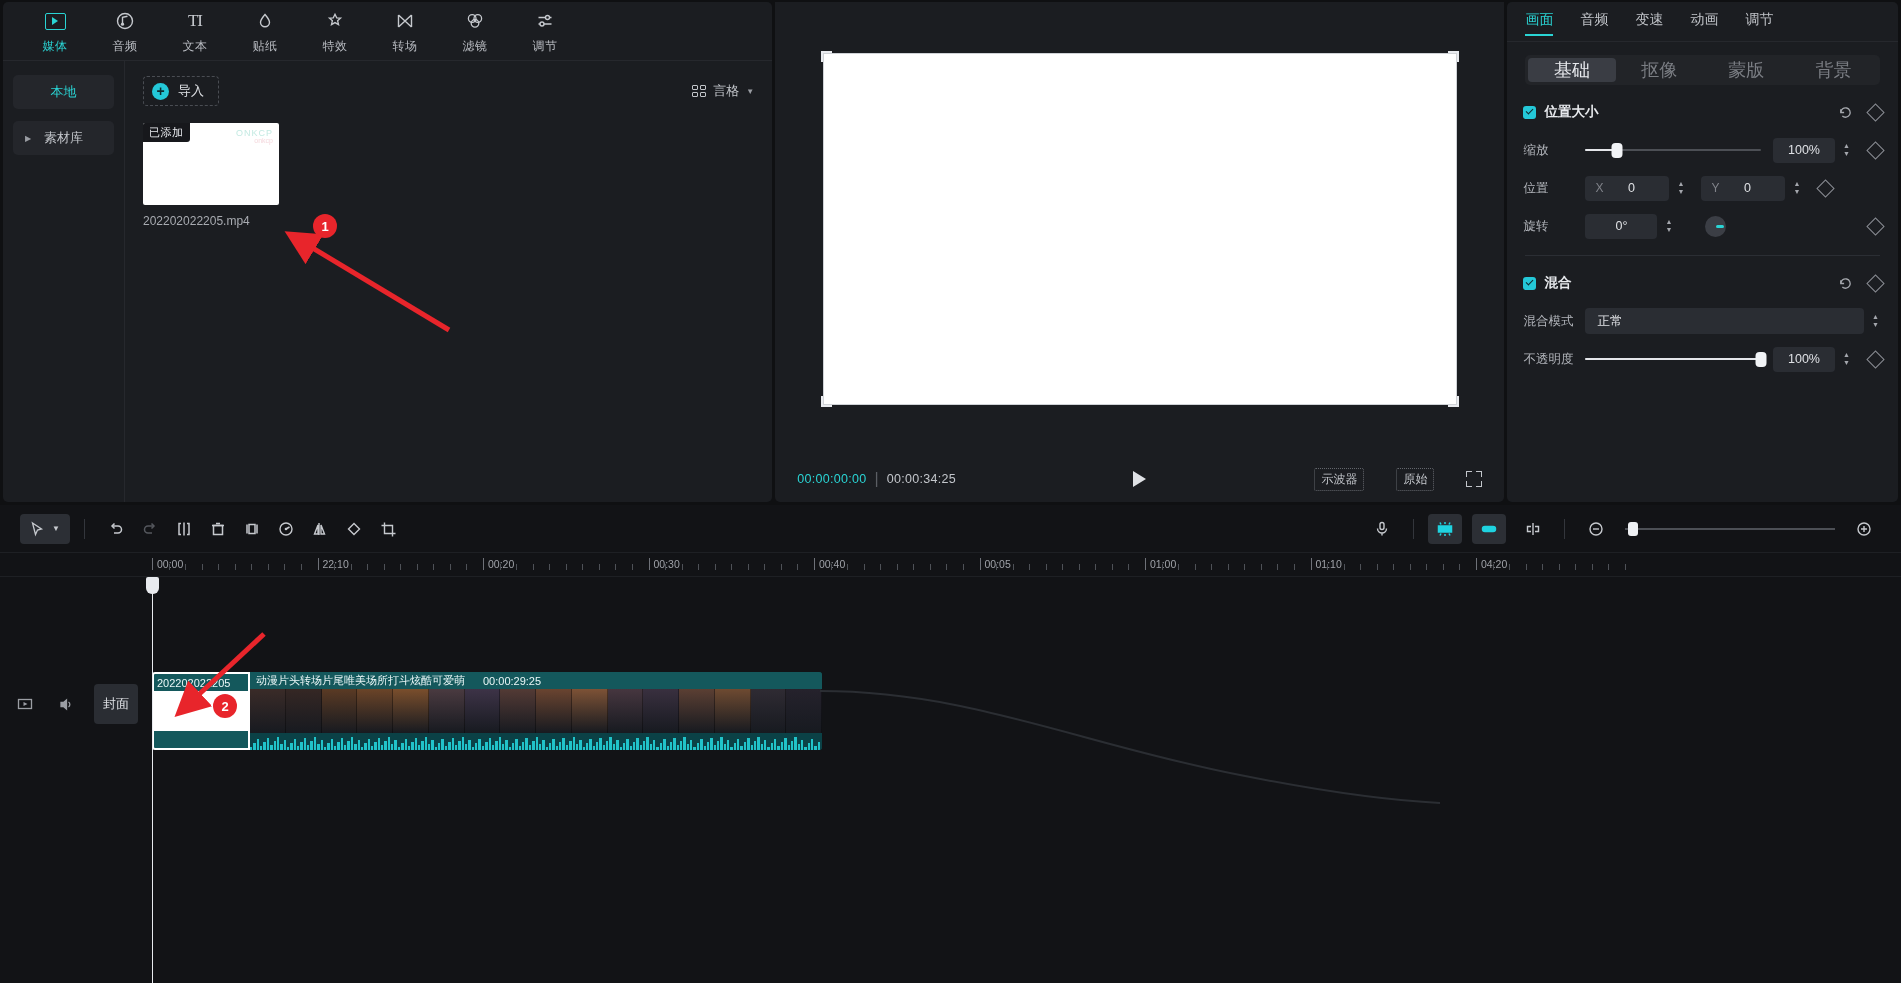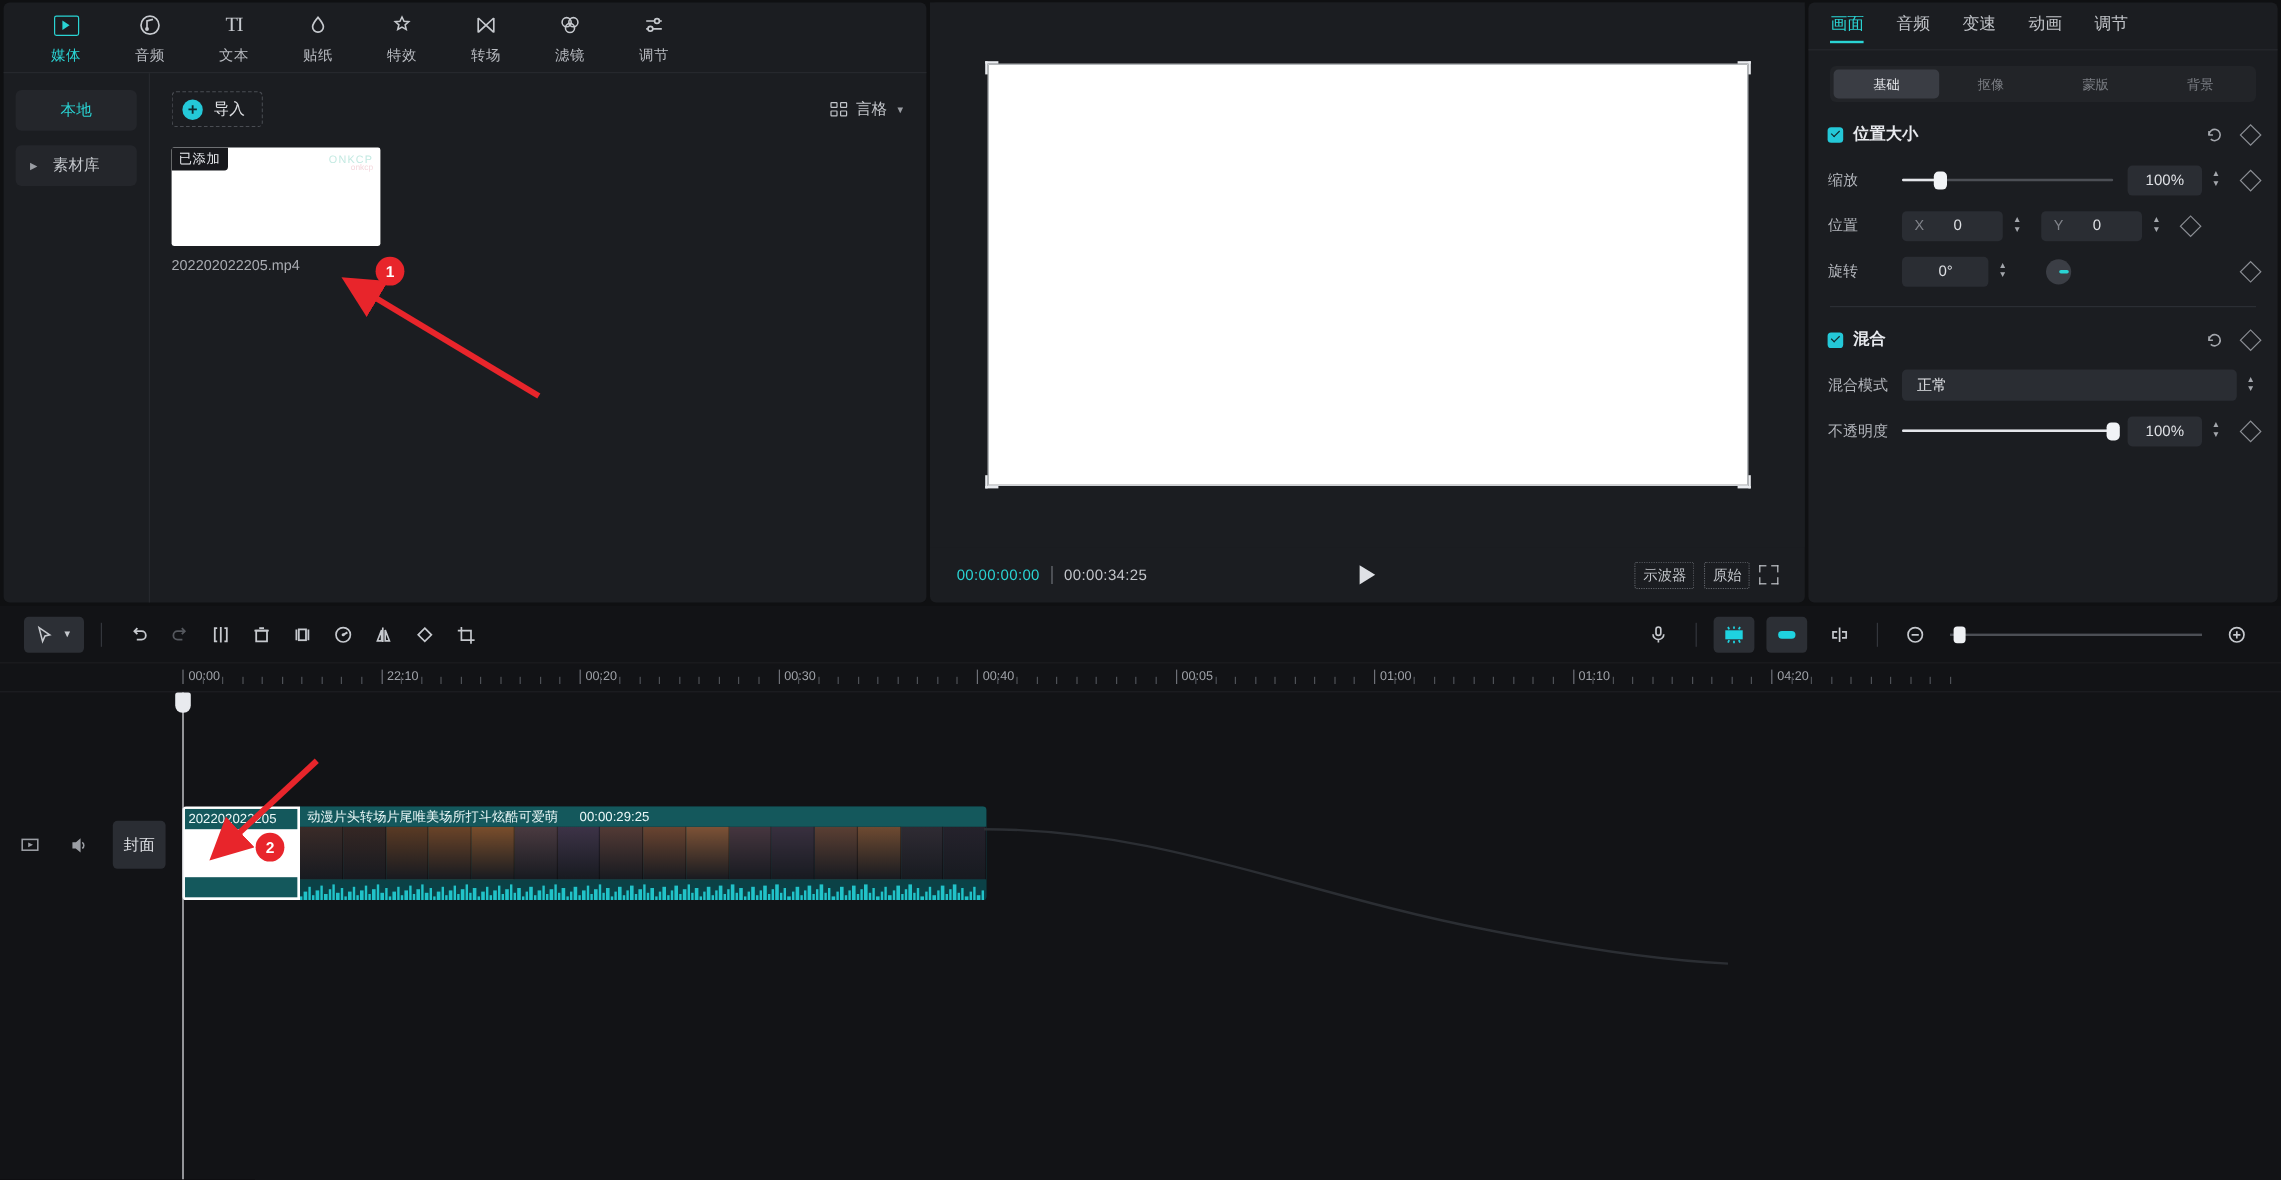--- a/index.html
+++ b/index.html
@@ -60,21 +60,21 @@
   }
   .import-btn .t { font-size: 13px; color: #dfe1e5; }
   .view-mode { display: flex; align-items: center; gap: 7px; cursor: pointer; font-size: 13px; color: #c3c6cb; }
   .grid-ico { display: grid; grid-template-columns: 6px 6px; grid-template-rows: 5px 5px; gap: 2px; }
   .grid-ico i { border: 1.3px solid #c3c6cb; border-radius: 1px; display: block; }
   .vm-caret { font-size: 8px; color: #9a9da3; }
 
   .thumb-area { margin-top: 14px; }
   .media-card { width: 146px; cursor: pointer; }
   .media-thumb {
-    width: 174px; height: 82px; background: #ffffff; border-radius: 2px;
+    width: 136px; height: 82px; background: #ffffff; border-radius: 2px;
     position: relative; overflow: hidden;
   }
   .badge-added {
     position: absolute; left: 0; top: 0; background: #17181c; color: #e8eaee;
     font-size: 11px; padding: 2px 6px; border-radius: 0 0 3px 0; letter-spacing: .5px;
   }
   .wm { position: absolute; right: 6px; top: 5px; font-size: 9px; color: #b9e6dd; opacity: .85; letter-spacing: 1px; }
   .wm2 { position: absolute; right: 6px; top: 14px; font-size: 7px; color: #f0c8cf; opacity: .7; }
   .media-name { margin-top: 9px; font-size: 12px; color: #a8abb1; white-space: nowrap; }
 
@@ -107,42 +107,42 @@
 
   .player-bar { height: 46px; display: flex; align-items: center; padding: 0 22px; position: relative; }
   .tc-cur { font-size: 12.5px; color: #2ad4d4; letter-spacing: .3px; }
   .tc-sep { color: #5b5e64; margin: 0 8px; }
   .tc-tot { font-size: 12.5px; color: #c3c6cb; letter-spacing: .3px; }
   .play-btn {
     position: absolute; left: 50%; transform: translateX(-50%);
     width: 26px; height: 26px; display: flex; align-items: center; justify-content: center; cursor: pointer;
   }
   .play-btn:after { content: ""; border-left: 13px solid #dfe1e5; border-top: 8px solid transparent; border-bottom: 8px solid transparent; }
-  .pbar-right { margin-left: auto; display: flex; align-items: center; gap: 8px; }
+  .pbar-right { margin-left: auto; display: flex; align-items: center; gap: 32px; }
   .pbtn { font-size: 12px; color: #c3c6cb; border: 1px dotted #63666c; padding: 2px 6px; border-radius: 2px; cursor: pointer; }
   .fs-ico { width: 16px; height: 16px; position: relative; cursor: pointer; }
   .fs-ico i { position: absolute; width: 6px; height: 6px; border: 1.6px solid #c3c6cb; }
   .fs-ico i:nth-child(1) { left: 0; top: 0; border-right: none; border-bottom: none; }
   .fs-ico i:nth-child(2) { right: 0; top: 0; border-left: none; border-bottom: none; }
   .fs-ico i:nth-child(3) { left: 0; bottom: 0; border-right: none; border-top: none; }
   .fs-ico i:nth-child(4) { right: 0; bottom: 0; border-left: none; border-top: none; }
 
   
   .props-panel {
     width: 391px; height: 500px; margin: 2px 3px 0 3px;
     background: #1b1d21; border-radius: 5px;
     display: flex; flex-direction: column;
   }
   .prop-tabs { height: 40px; display: flex; align-items: center; gap: 27px; padding-left: 18px; border-bottom: 1px solid #26282d; }
   .ptab { font-size: 14px; color: #c0c3c8; cursor: pointer; position: relative; padding-bottom: 3px; }
   .ptab.active { color: #2ad4d4; }
   .ptab.active:after { content: ""; position: absolute; left: 0; right: 0; bottom: -4px; height: 2px; background: #2ad4d4; }
 
   .subtabs { margin: 13px 18px 0 18px; height: 30px; background: #222428; border-radius: 5px; display: flex; padding: 3px; }
-  .stab { flex: 1; display: flex; align-items: center; justify-content: center; font-size: 11px; color: #7b7e84; border-radius: 4px; cursor: pointer; }
+  .stab { flex: 1; display: flex; align-items: center; justify-content: center; font-size: 18px; color: #7b7e84; border-radius: 4px; cursor: pointer; }
   .stab.active { background: #3a3d44; color: #e8eaee; }
 
   .prop-scroll { flex: 1; padding: 0 16px; overflow: hidden; }
   .sec-head { display: flex; align-items: center; height: 38px; margin-top: 8px; }
   .chk { width: 13px; height: 13px; border-radius: 3px; background: #24c8d8; display: flex; align-items: center; justify-content: center; margin-right: 8px; cursor: pointer; }
   .chk:after { content: ""; width: 6px; height: 3px; border-left: 1.6px solid #102a2e; border-bottom: 1.6px solid #102a2e; transform: rotate(-45deg) translate(1px,-1px); }
   .sec-title { font-size: 13.5px; color: #e8eaee; font-weight: bold; }
   .sec-tools { margin-left: auto; display: flex; align-items: center; gap: 16px; }
   .reset-ico { width: 15px; height: 15px; cursor: pointer; color: #a4a7ad; }
   .kf { width: 13px; height: 13px; border: 1.5px solid #8a8d93; transform: rotate(45deg); cursor: pointer; }

